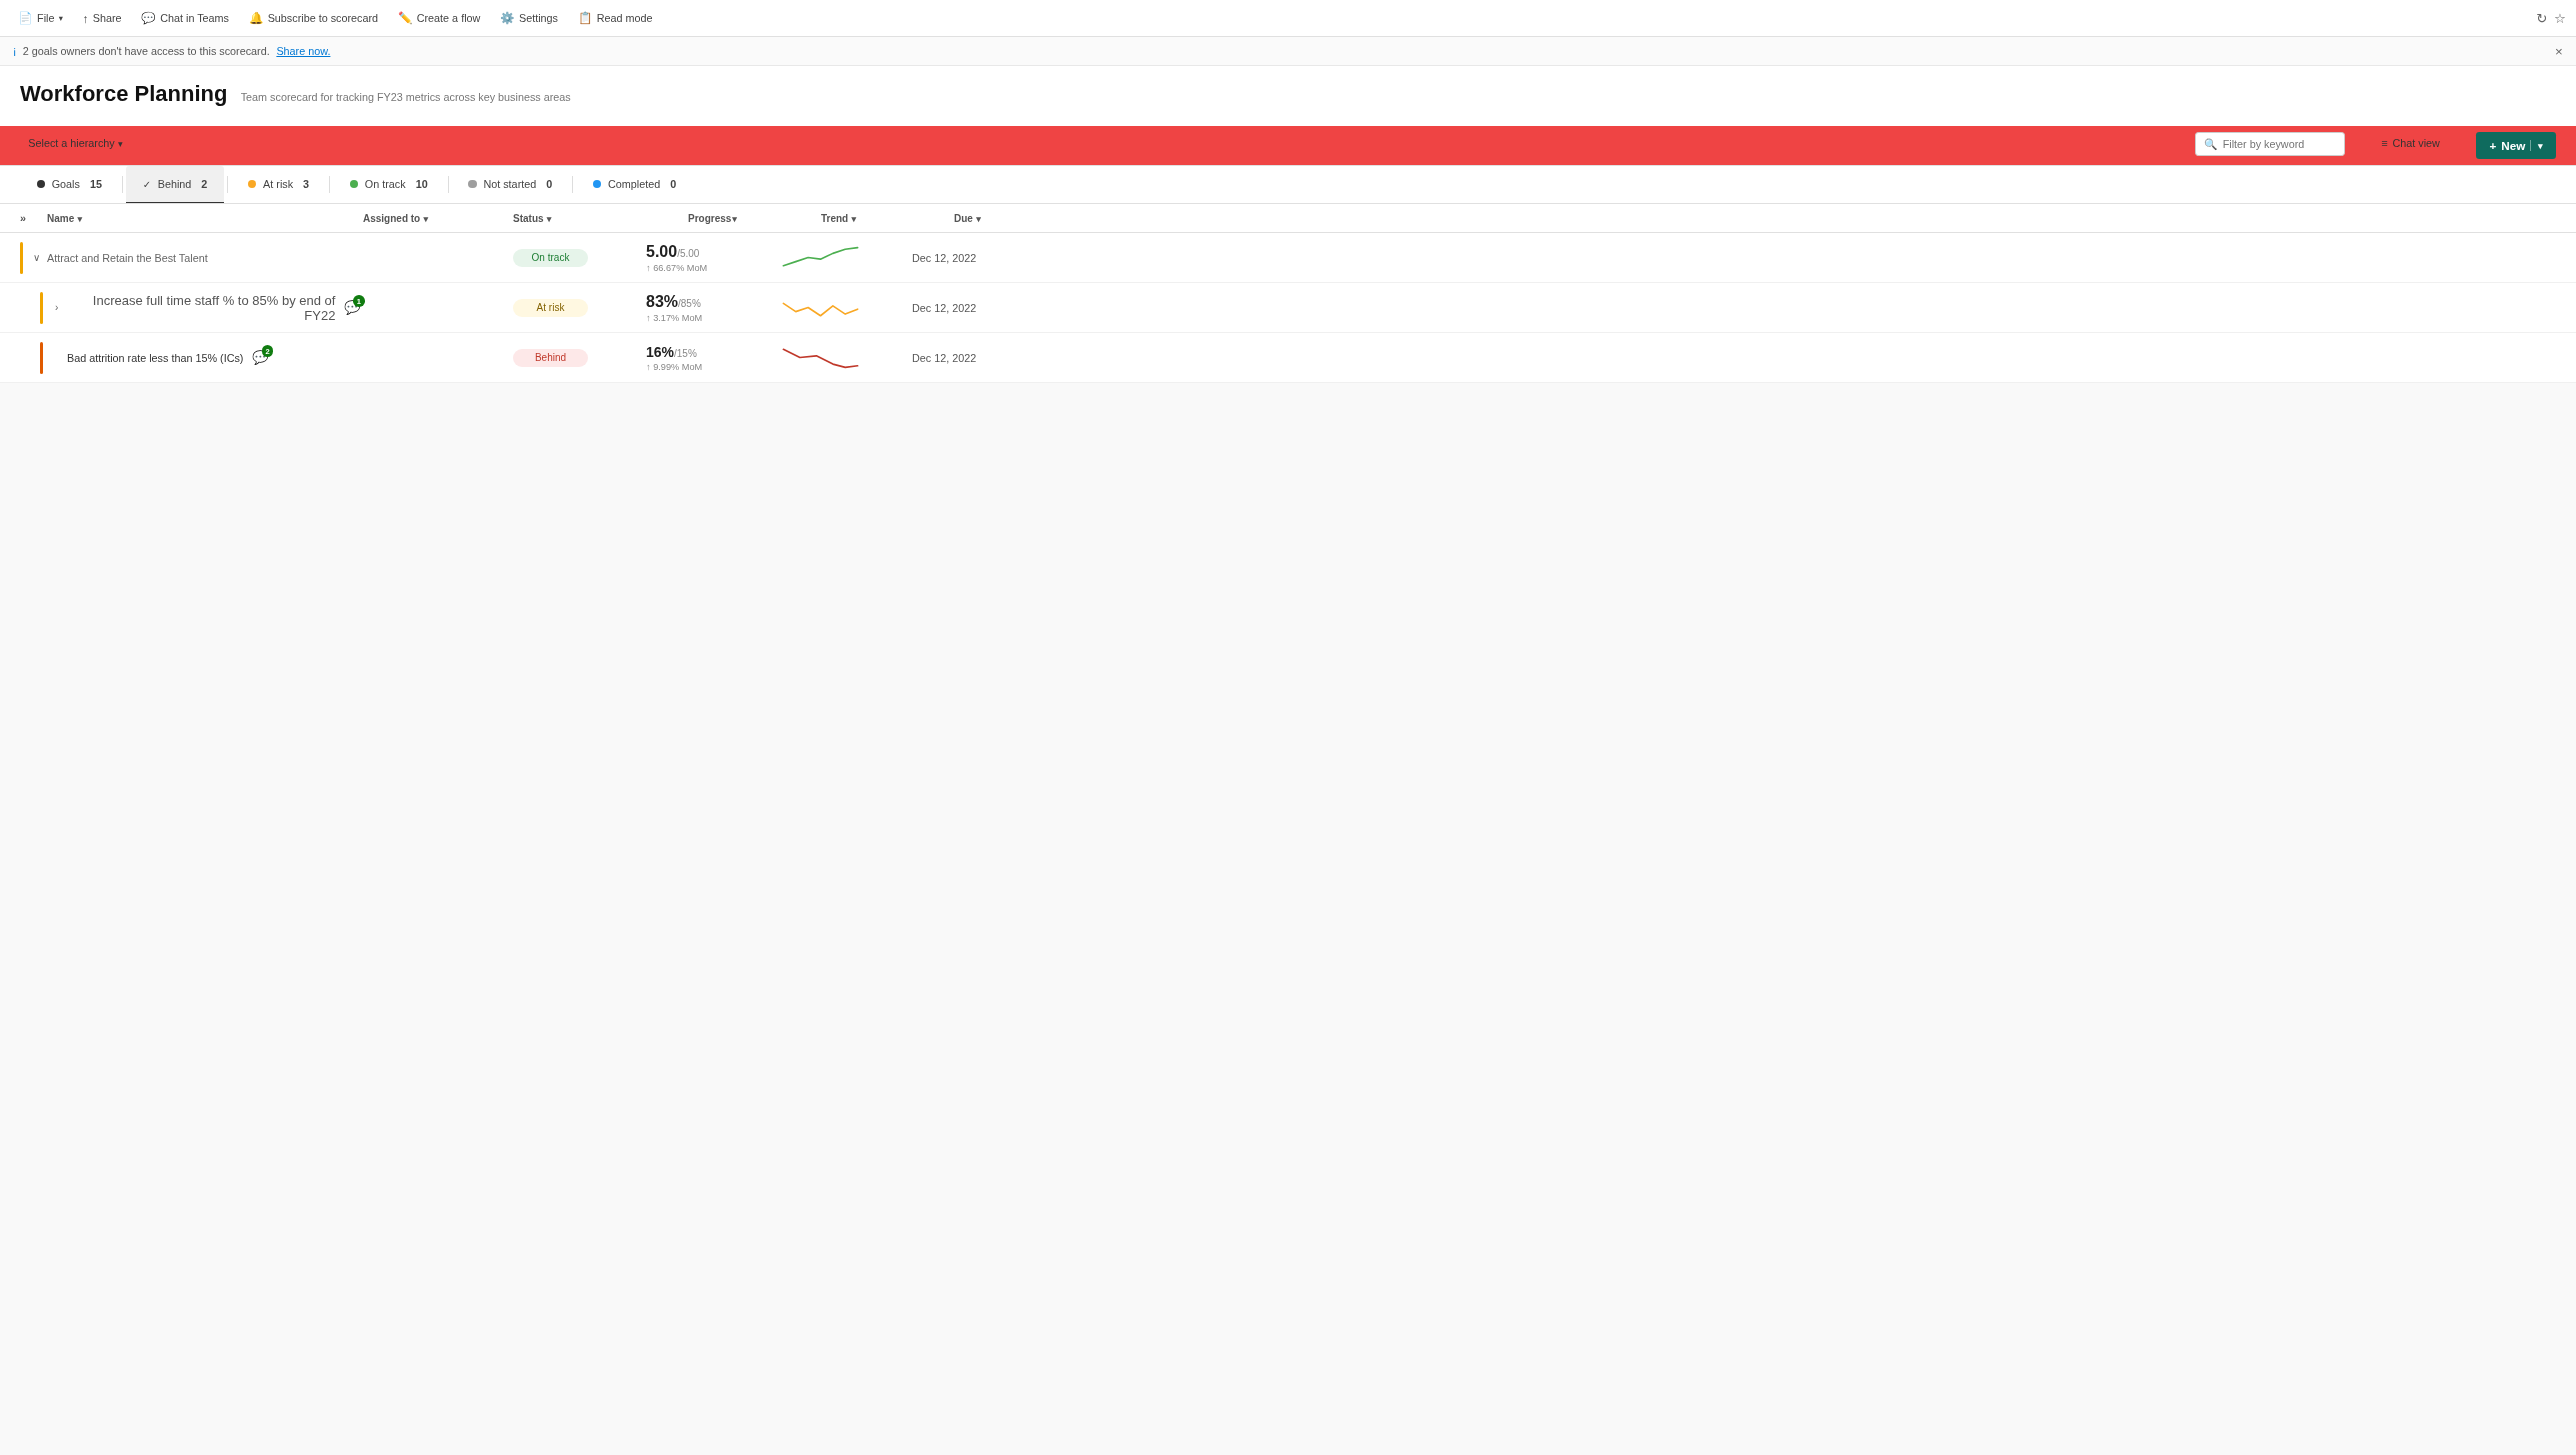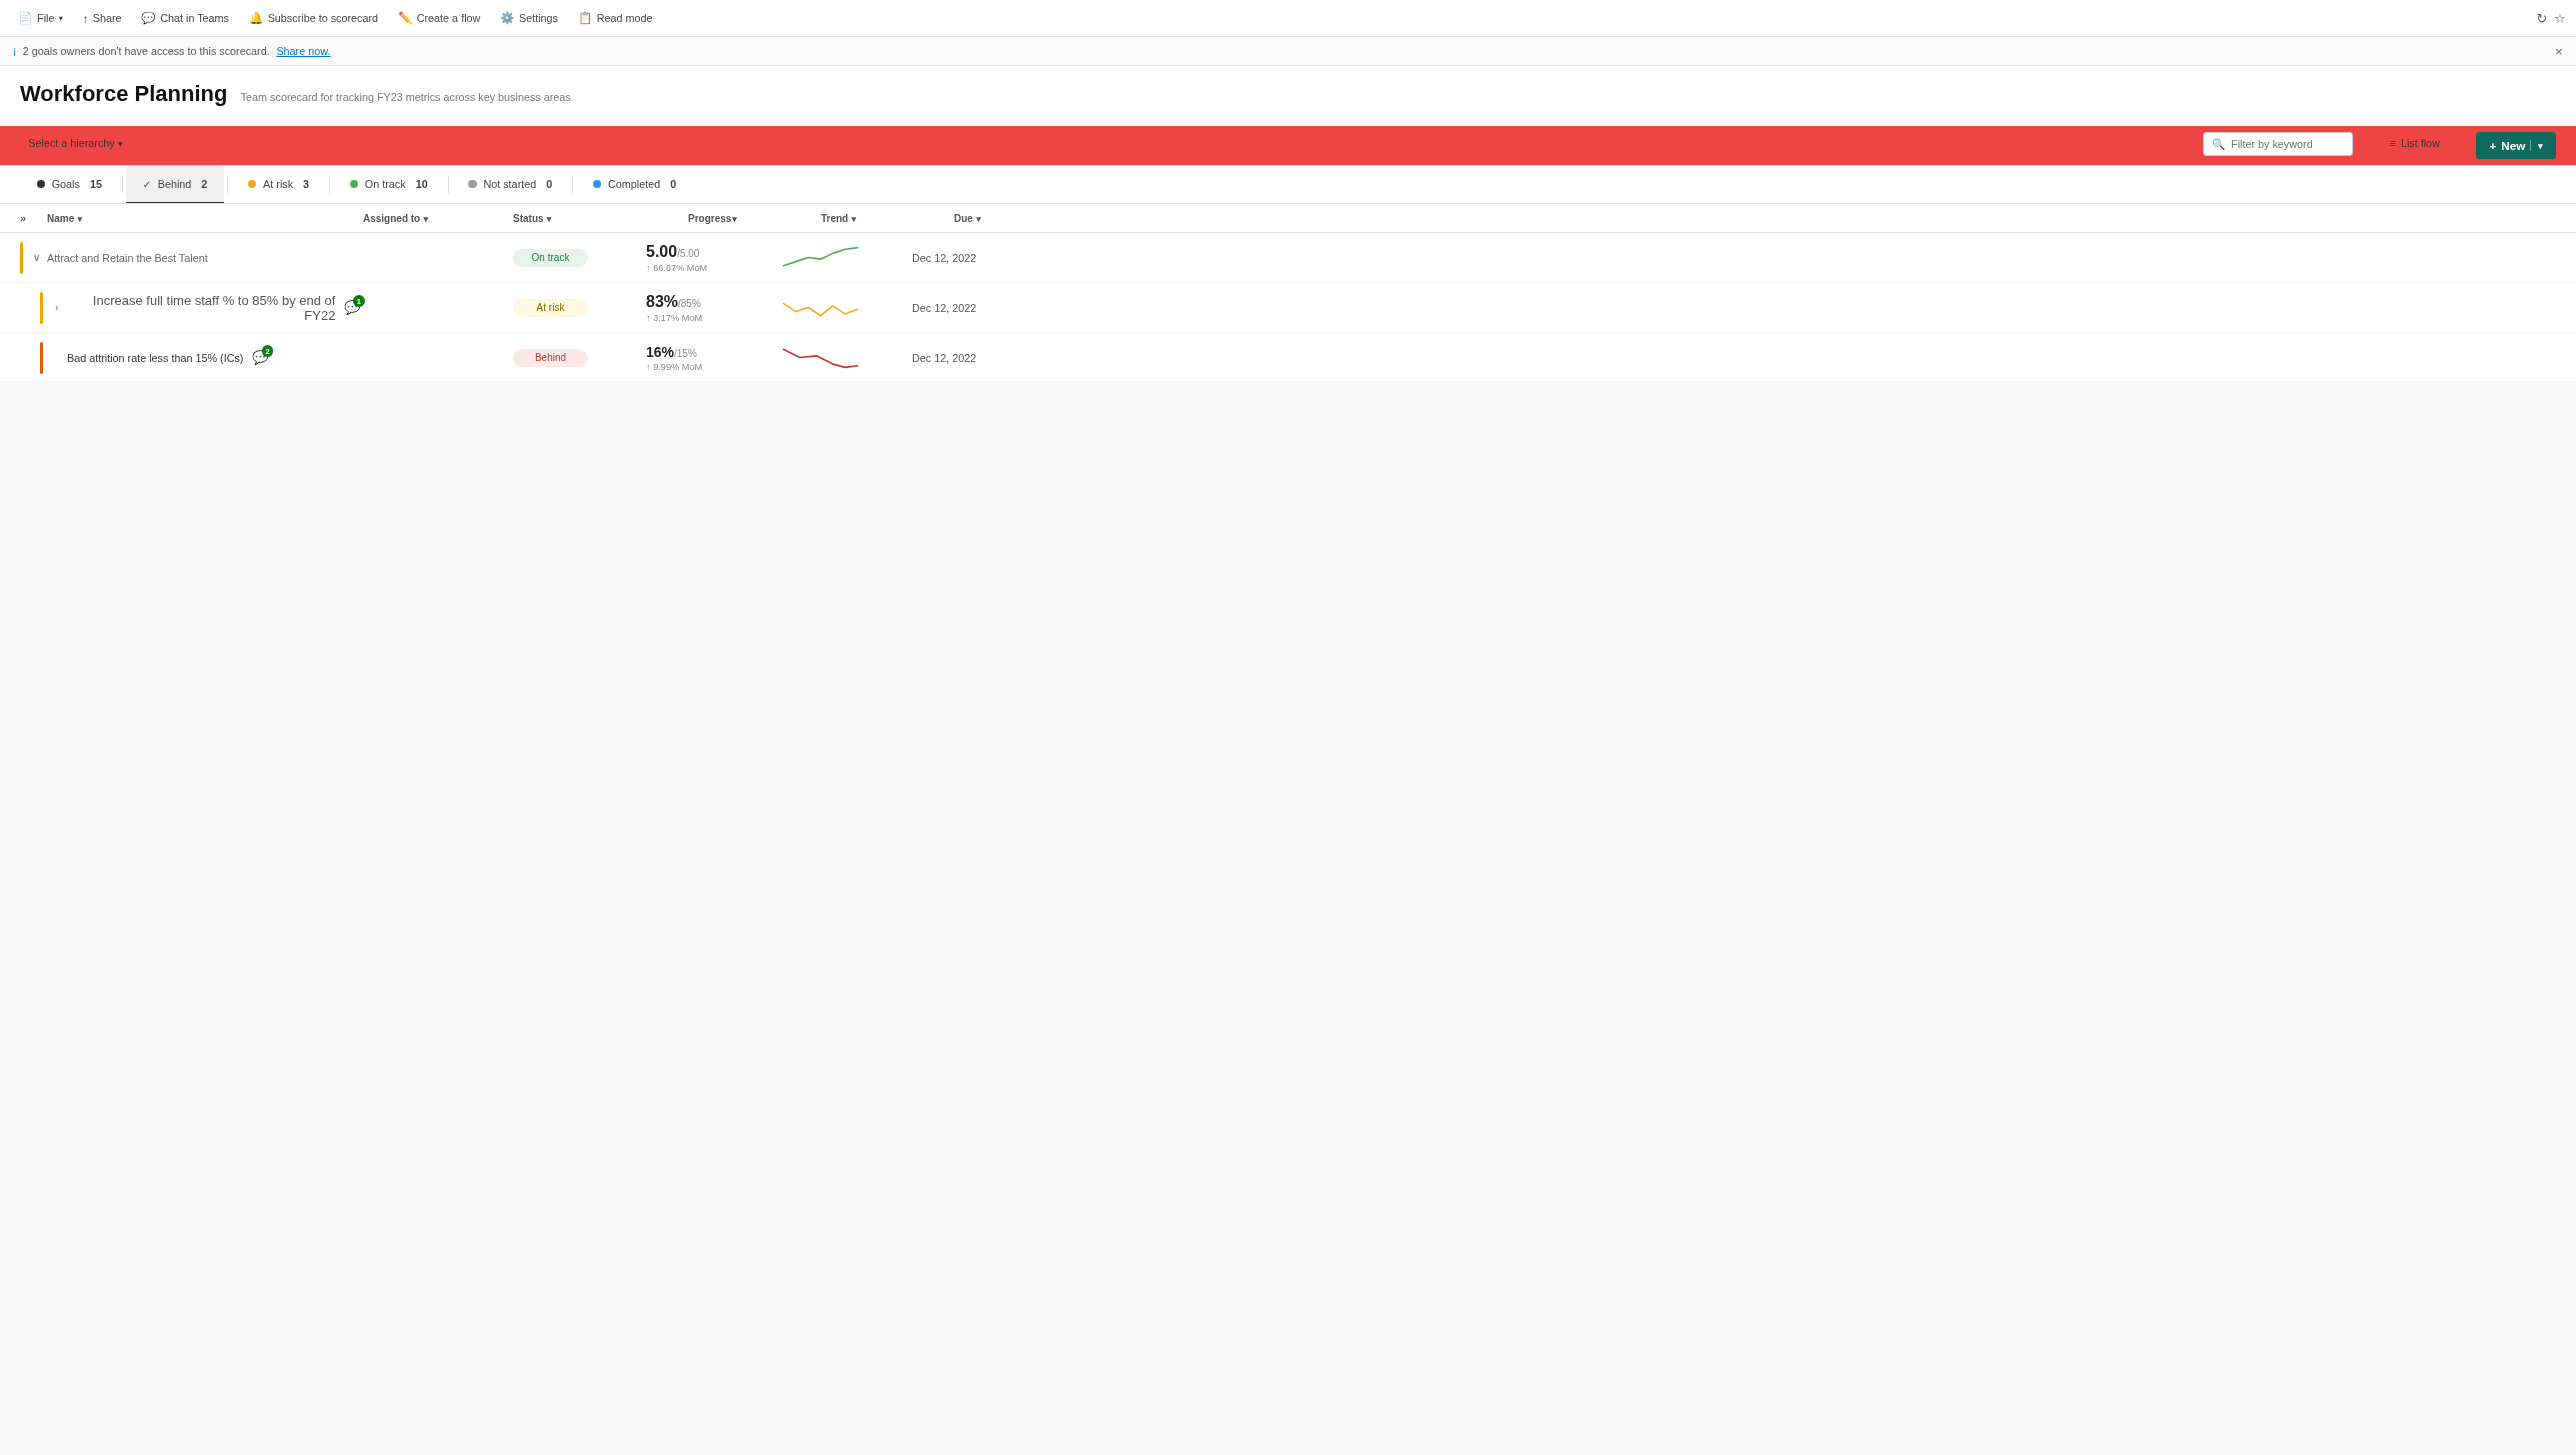--- a/index.html
+++ b/index.html
@@ -290,21 +290,21 @@
     <span>Select a hierarchy</span>
     <span style="font-size:9.2px;">▾</span>
   </div>
   <div class="controls-spacer"></div>
   <div class="filter-input">
     <span style="color:#888;">🔍</span>
     <input type="text" style="border: none; outline: none; background: transparent; font-size: 10.8px; color: rgb(136, 136, 136); width: 117px;" placeholder="Filter by keyword">
   </div>
   <div class="list-view-btn">
     <span>≡</span>
-    <span>List flow</span>
+    <span>Chat view</span>
   </div>
   <button class="new-btn">
     <span>+</span>
     <span>New</span>
     <span class="new-btn-chevron">▾</span>
   </button>
 </div>
 
 <div class="status-bar">
   <div class="status-item">

